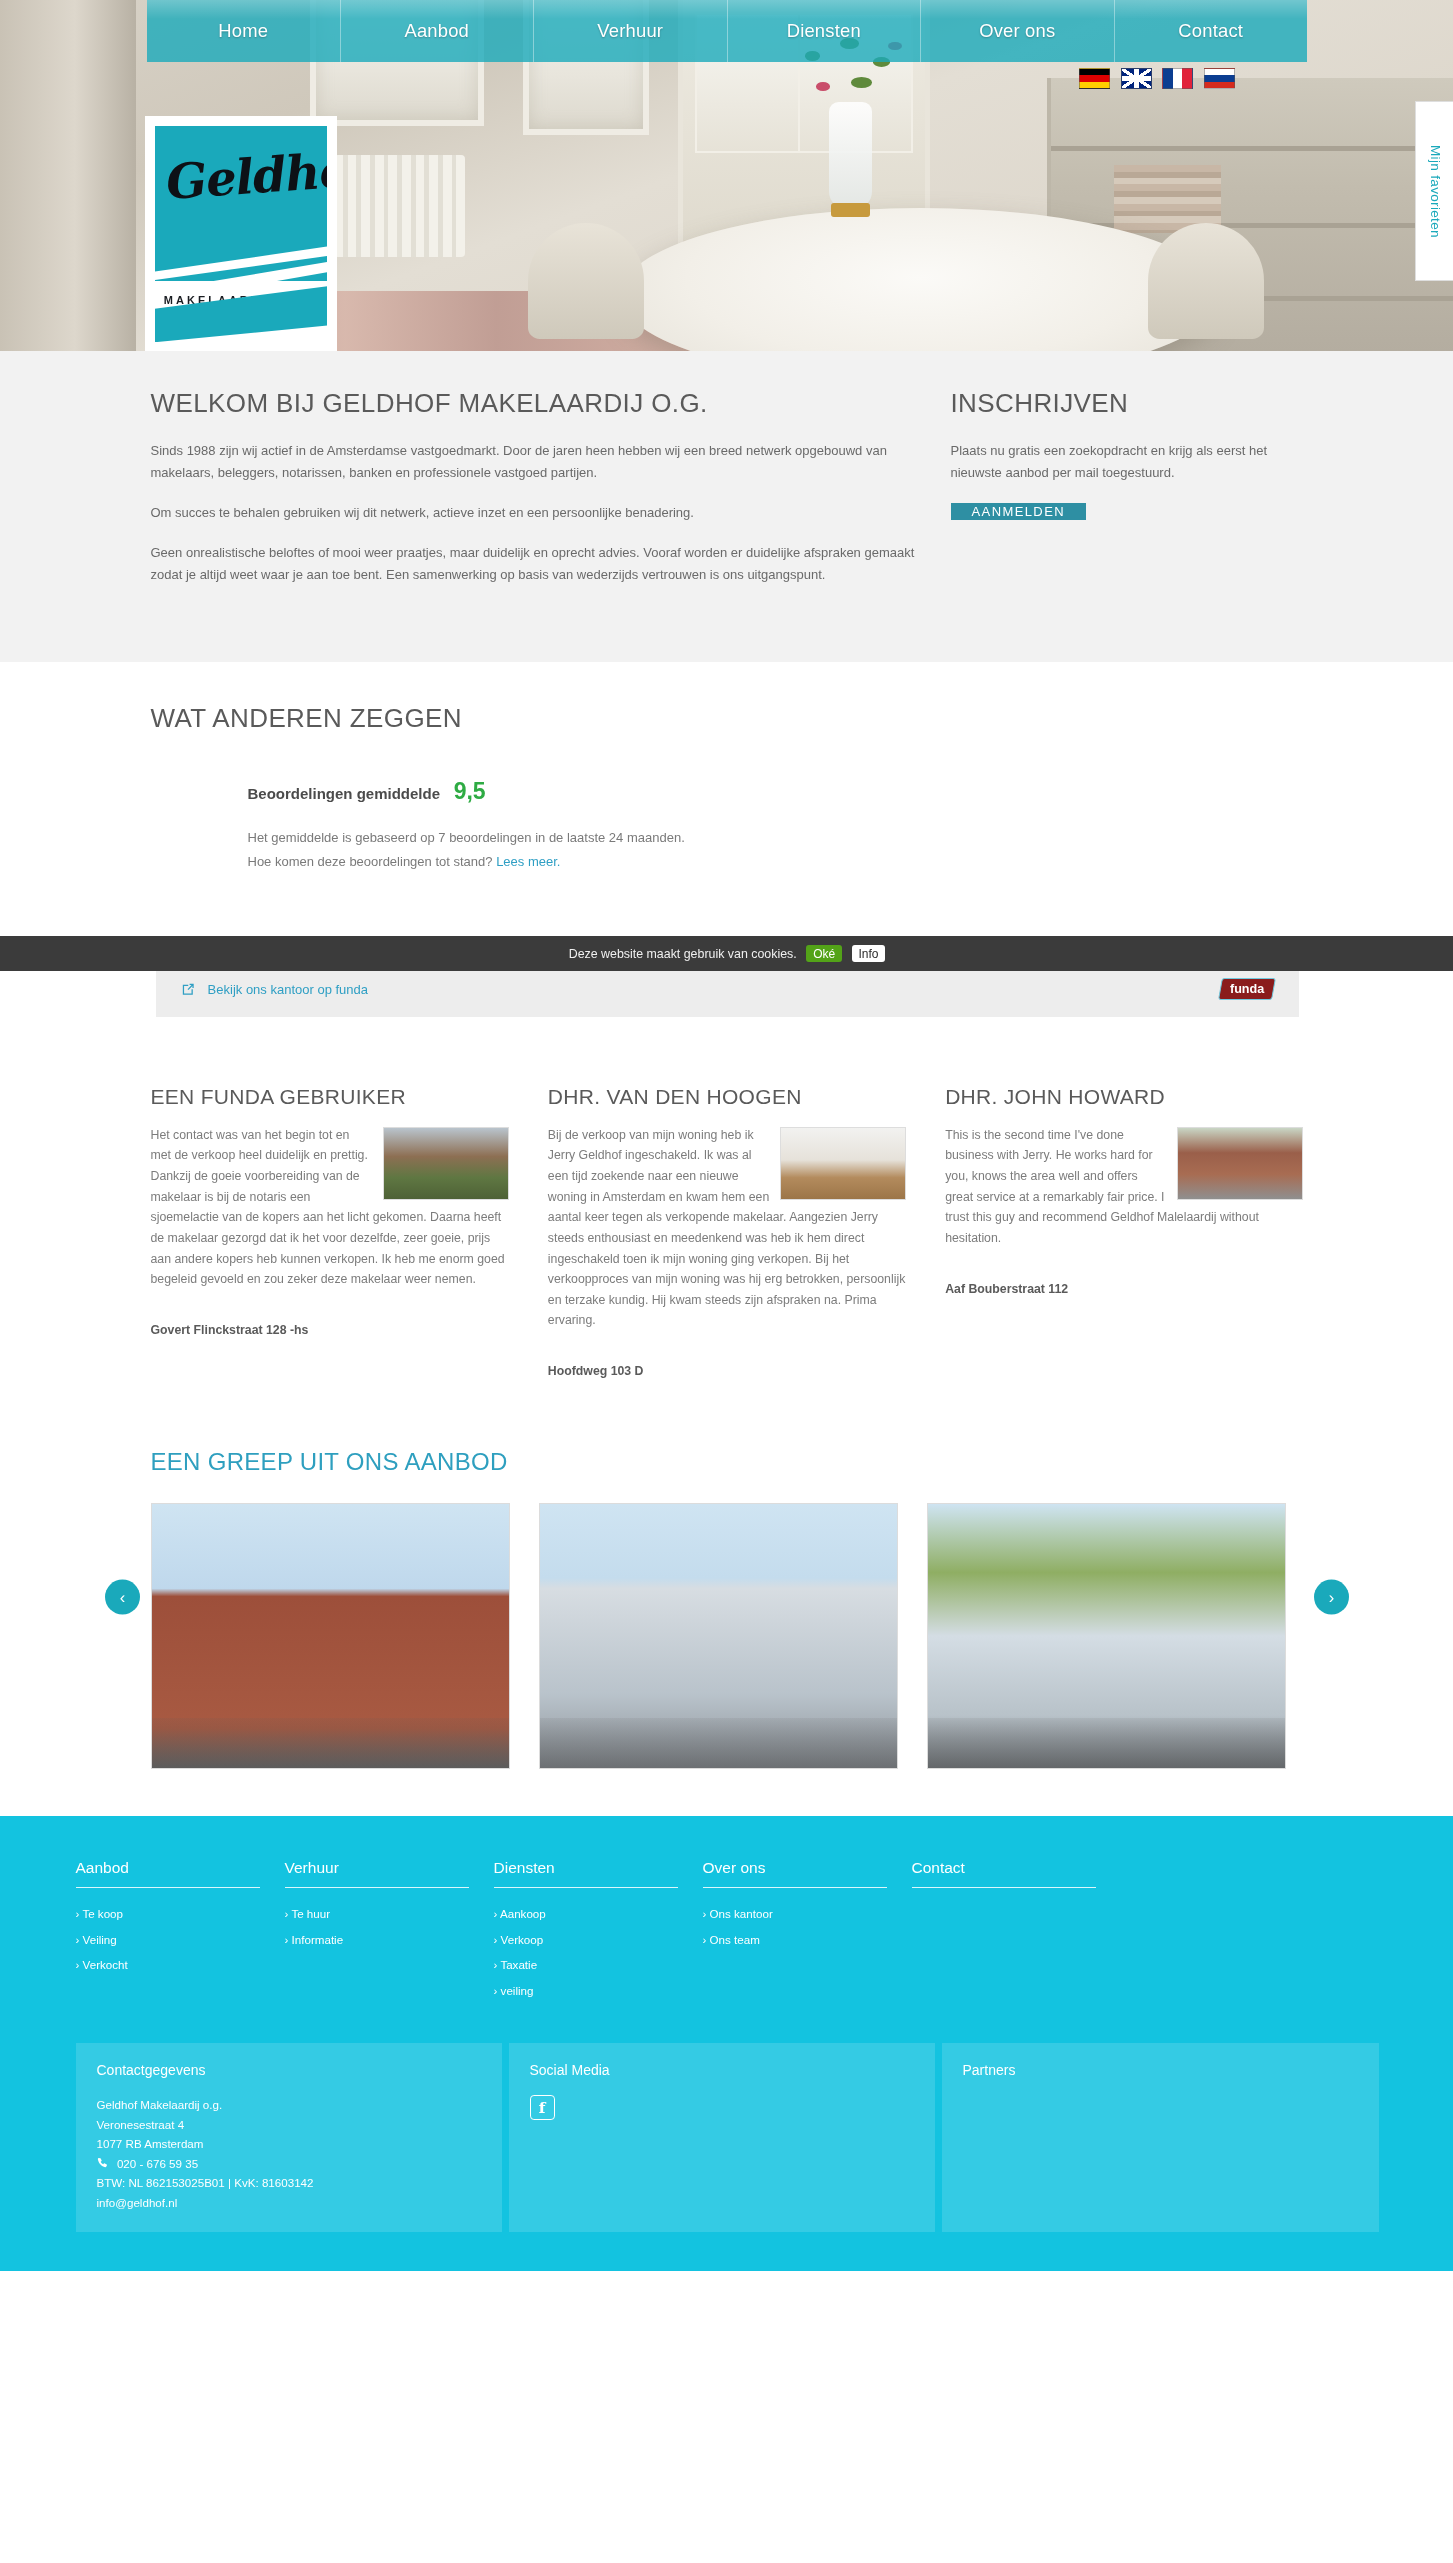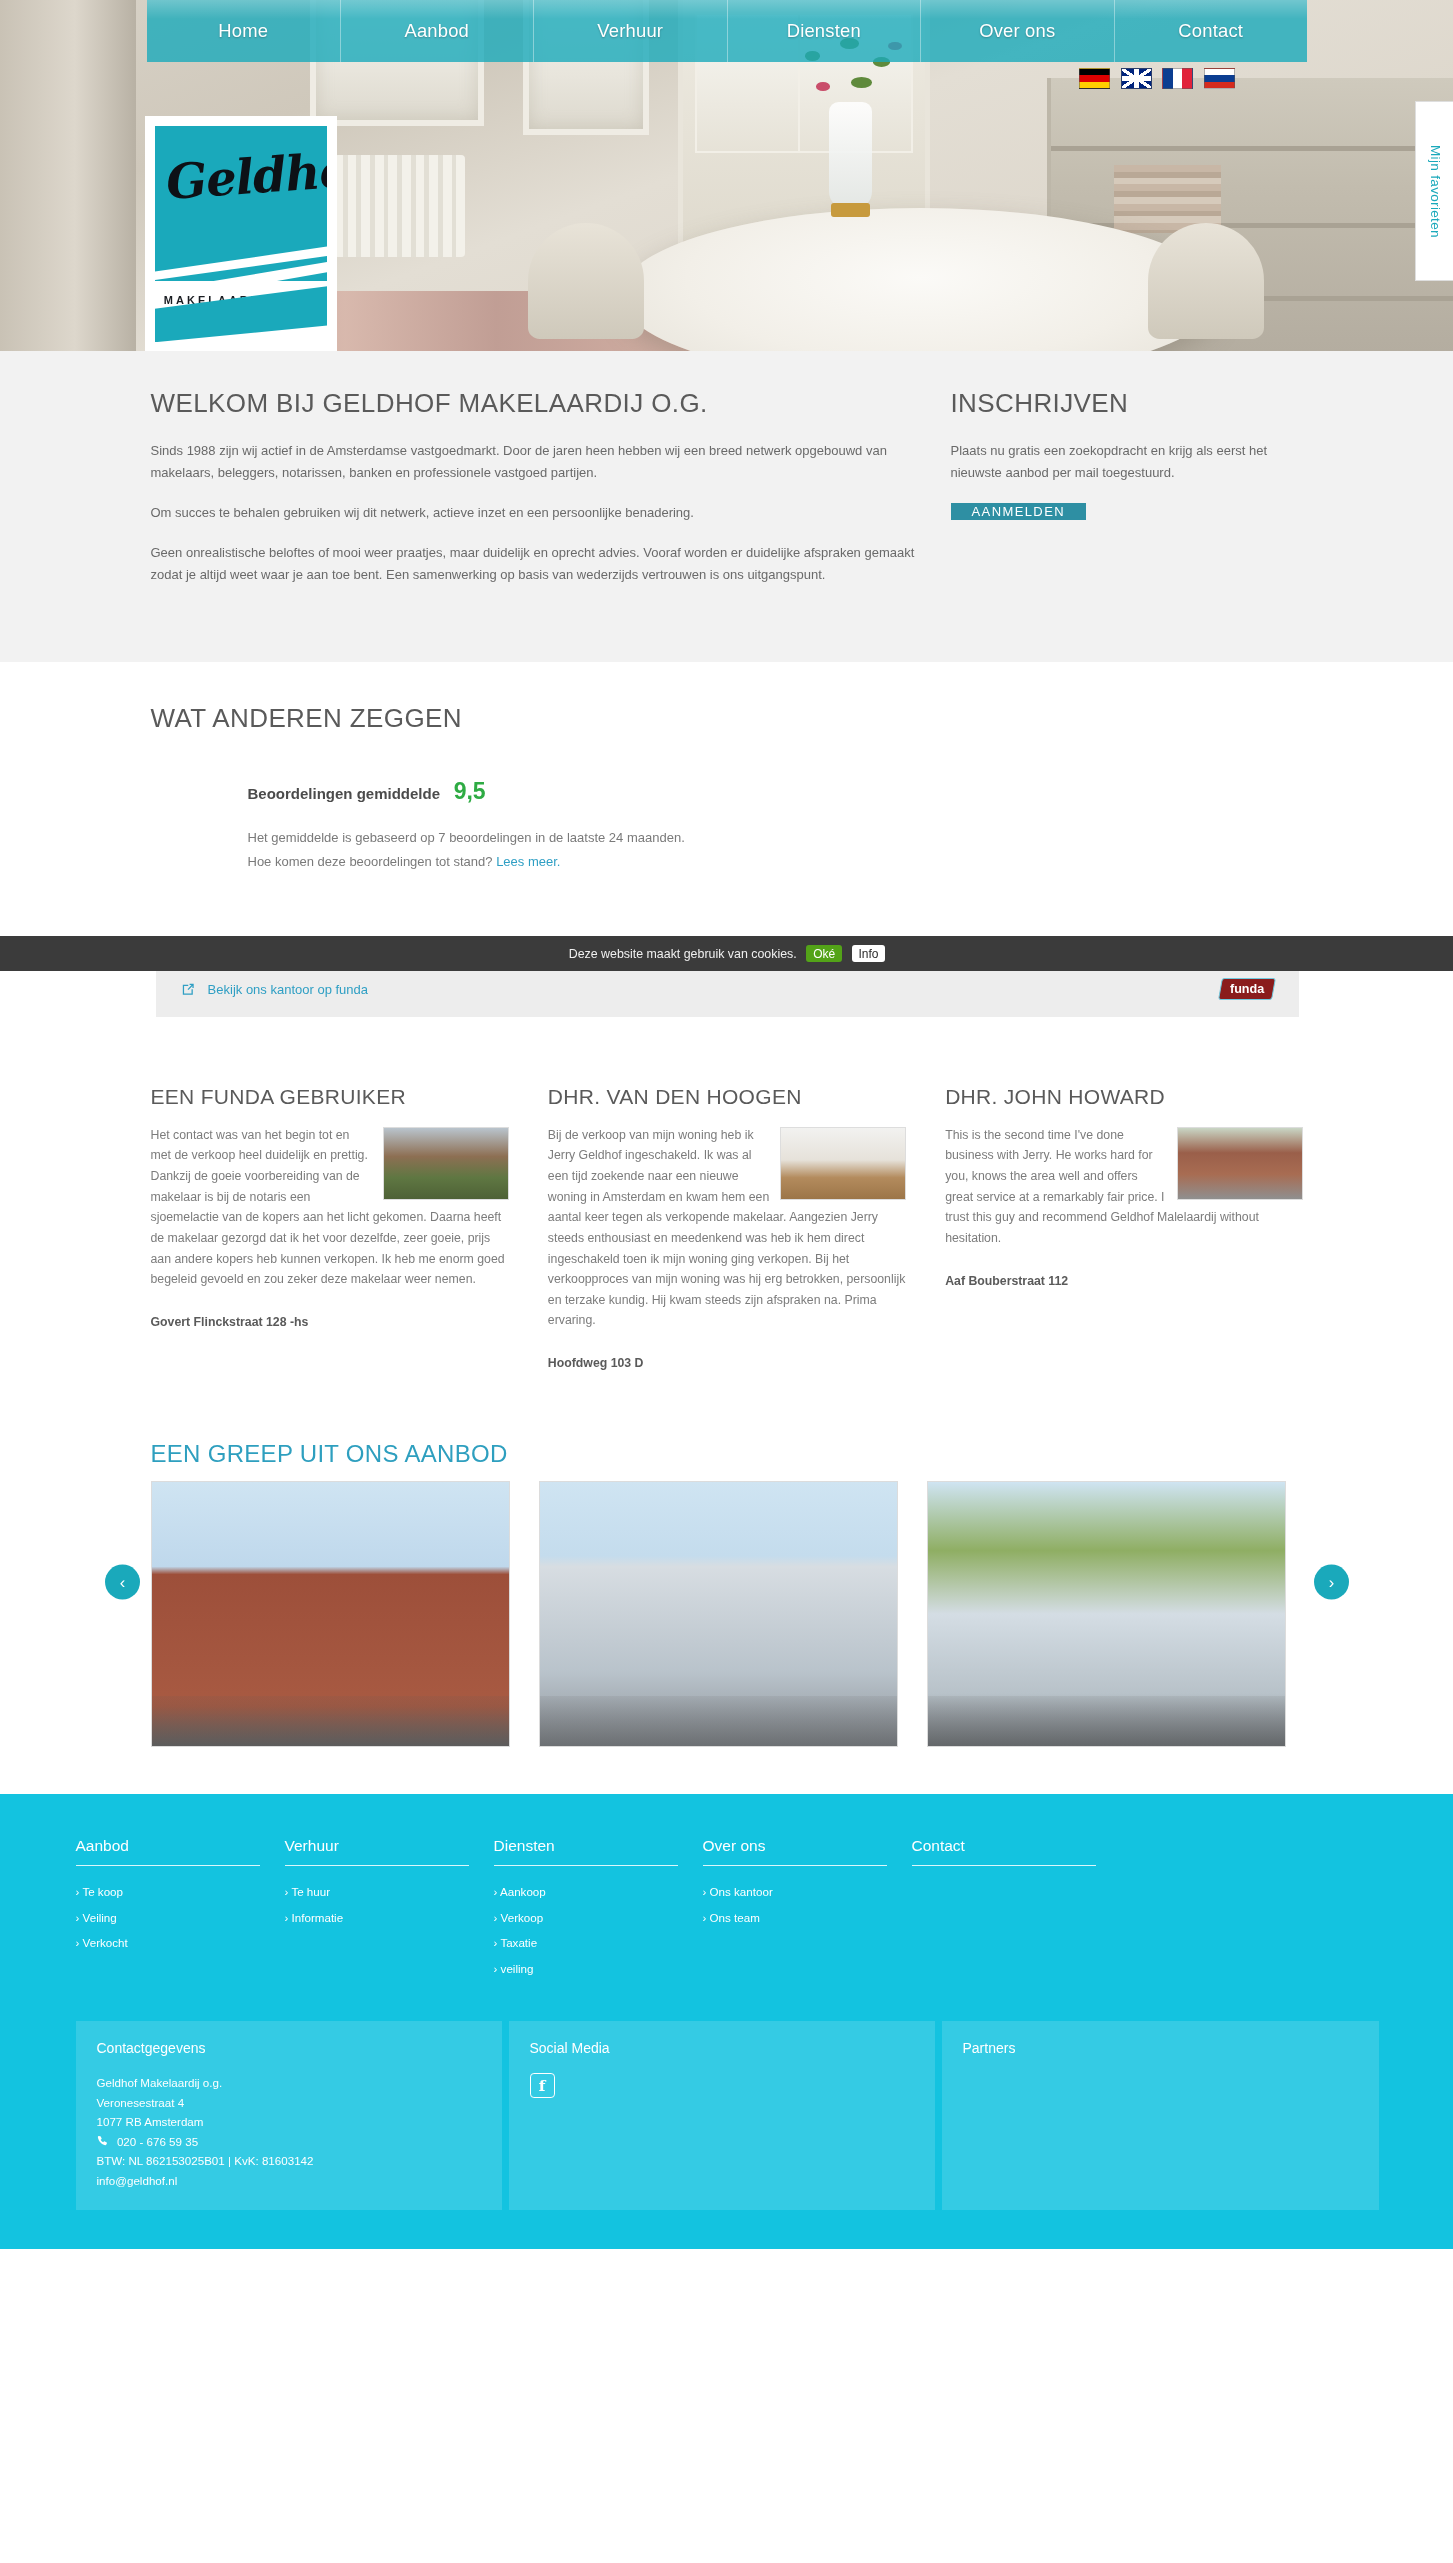--- a/index.html
+++ b/index.html
@@ -261,27 +261,27 @@
   .testi p {
     font-size:12.3px; line-height:1.68; color:#7c7c7c;
   }
   .testi .thumb {
     float:right; width:126px; height:73px; margin:2.9px 0 5.8px 9.7px;
     border:1px solid #ddd; overflow:hidden;
   }
   .thumb-a { background: linear-gradient(180deg,#b9c4cd 0%, #8d6f53 40%, #5f7742 70%, #4e6136 100%); }
   .thumb-b { background: linear-gradient(180deg,#f2f2f0 0%, #e6e2da 45%, #b38b5d 70%, #9c7548 100%); }
   .thumb-c { background: linear-gradient(180deg,#c9d6c5 0%, #9a5f4a 35%, #a86c52 65%, #8f8f8f 100%); }
-  .testi .addr { font-size:12.3px; font-weight:700; color:#5a5a5a; margin-top:25px; }
+  .testi .addr { font-size:12.3px; font-weight:700; color:#5a5a5a; margin-top:33px; }
 
   
   .carousel-wrap { padding:70px 0 47px 0; position:relative; }
   h2.carousel-title {
     font-size:24px; color:#2e9fbf; font-weight:400; letter-spacing:0.3px;
-    margin-bottom:13px;
+    margin-bottom:27px;
   }
   .carousel { display:flex; gap:29px; }
   .slide { width:359px; height:266px; border:1px solid #dcdcdc; position:relative; overflow:hidden; }
   .slide-1 { background: linear-gradient(180deg,#cfe4f2 0%, #bfd8ec 32%, #9d4f3a 35%, #a85a42 85%, #6e6e6e 100%); }
   .slide-2 { background: linear-gradient(180deg,#cfe4f2 0%, #c4dced 28%, #d7dde2 32%, #b9c3cb 72%, #8c9298 100%); }
   .slide-3 { background: linear-gradient(180deg,#cfe4f2 0%, #8fae63 26%, #d4dde4 50%, #b8c2c9 80%, #7d8388 100%); }
   .slide:after {
     content:""; position:absolute; left:0; right:0; bottom:0; height:50px;
     background: linear-gradient(180deg, rgba(90,90,90,.1), rgba(70,70,70,.45));
   }

